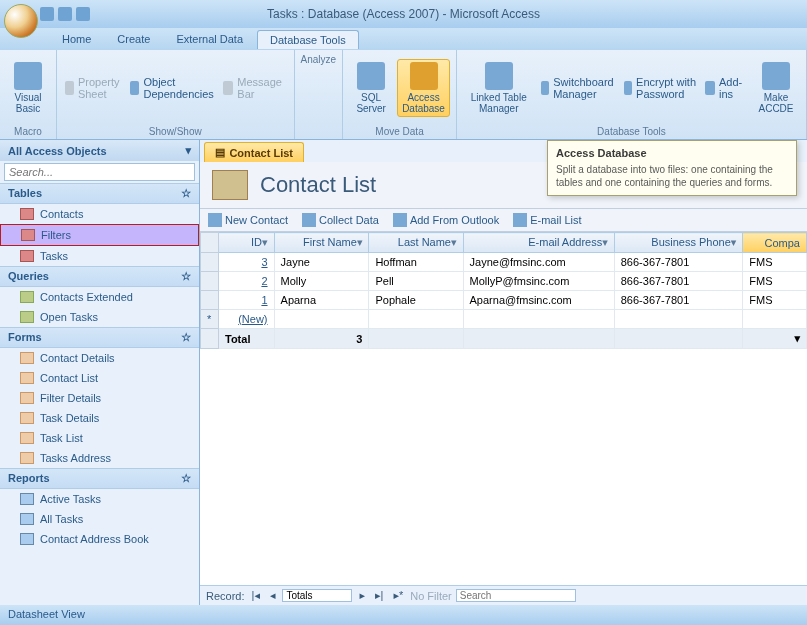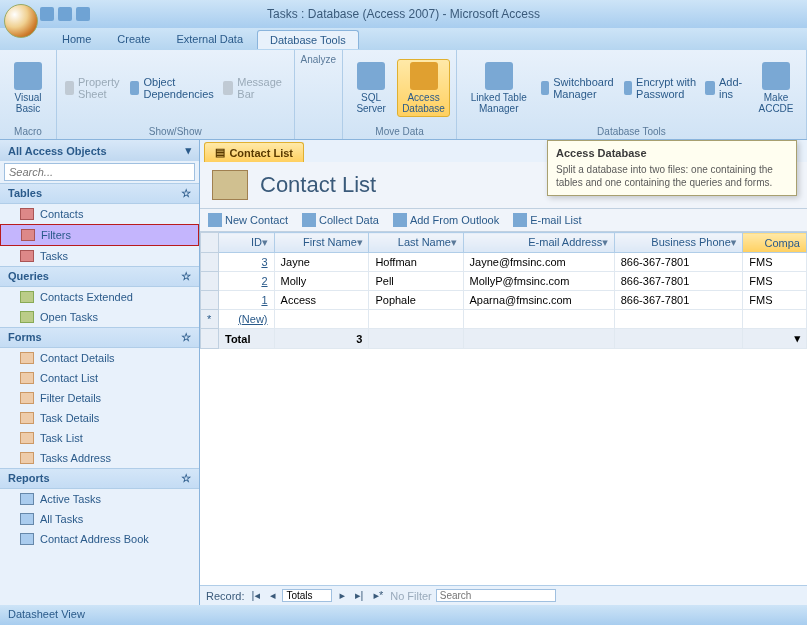--- a/index.html
+++ b/index.html
@@ -53,21 +53,21 @@
 td { border: 1px solid #e0e8f0; padding: 3px 6px; white-space: nowrap; }
 .row-sel { width: 18px; background: #e8eef6; border: 1px solid #c0d0e0; }
 .id-cell { text-align: right; color: #2a5a8a; text-decoration: underline; }
 .new-row td { color: #2a5a8a; }
 .total-row td { background: #e8eef6; font-weight: bold; }
 .tooltip { position: absolute; top: 0px; right: 10px; width: 250px; background: #fffef0; border: 1px solid #a8a070; padding: 6px 8px; box-shadow: 2px 2px 6px rgba(0,0,0,0.2); z-index: 20; }
 .tooltip .tt-title { font-weight: bold; color: #3a3a3a; margin-bottom: 4px; }
 .tooltip .tt-body { color: #5a5a5a; font-size: 10px; line-height: 1.3; }
 .record-nav { height: 20px; background: #e8f1fb; border-top: 1px solid #b0cde8; display: flex; align-items: center; gap: 4px; padding: 0 6px; font-size: 10px; color: #3a5a7a; }
 .record-nav .rn-btn { padding: 0 3px; cursor: pointer; }
-.record-nav input { width: 50px; border: 1px solid #a0c0e0; padding: 0 3px; font-size: 10px; }
+.record-nav input { width: 70px; border: 1px solid #a0c0e0; padding: 0 3px; font-size: 10px; }
 .statusbar { height: 20px; background: linear-gradient(#cde4f7,#a8cdef); color: #2a5a8a; padding: 3px 8px; font-size: 10px; }
 </style>
 </head>
 <body>
 
 <div class="office-btn"></div>
 <div class="titlebar">
   <div class="qat">
     <span></span>
     <span></span>
@@ -306,21 +306,21 @@
     <td class="id-cell">2</td>
     <td>Molly</td>
     <td>Pell</td>
     <td>MollyP@fmsinc.com</td>
     <td>866-367-7801</td>
     <td>FMS</td>
             </tr>
             <tr>
               <td class="row-sel"></td>
     <td class="id-cell">1</td>
-    <td>Access</td>
+    <td>Aparna</td>
     <td>Pophale</td>
     <td>Aparna@fmsinc.com</td>
     <td>866-367-7801</td>
     <td>FMS</td>
             </tr>
             <tr class="new-row">
               <td class="row-sel">*</td>
   <td class="id-cell">(New)</td>
   <td></td>
               <td></td>

